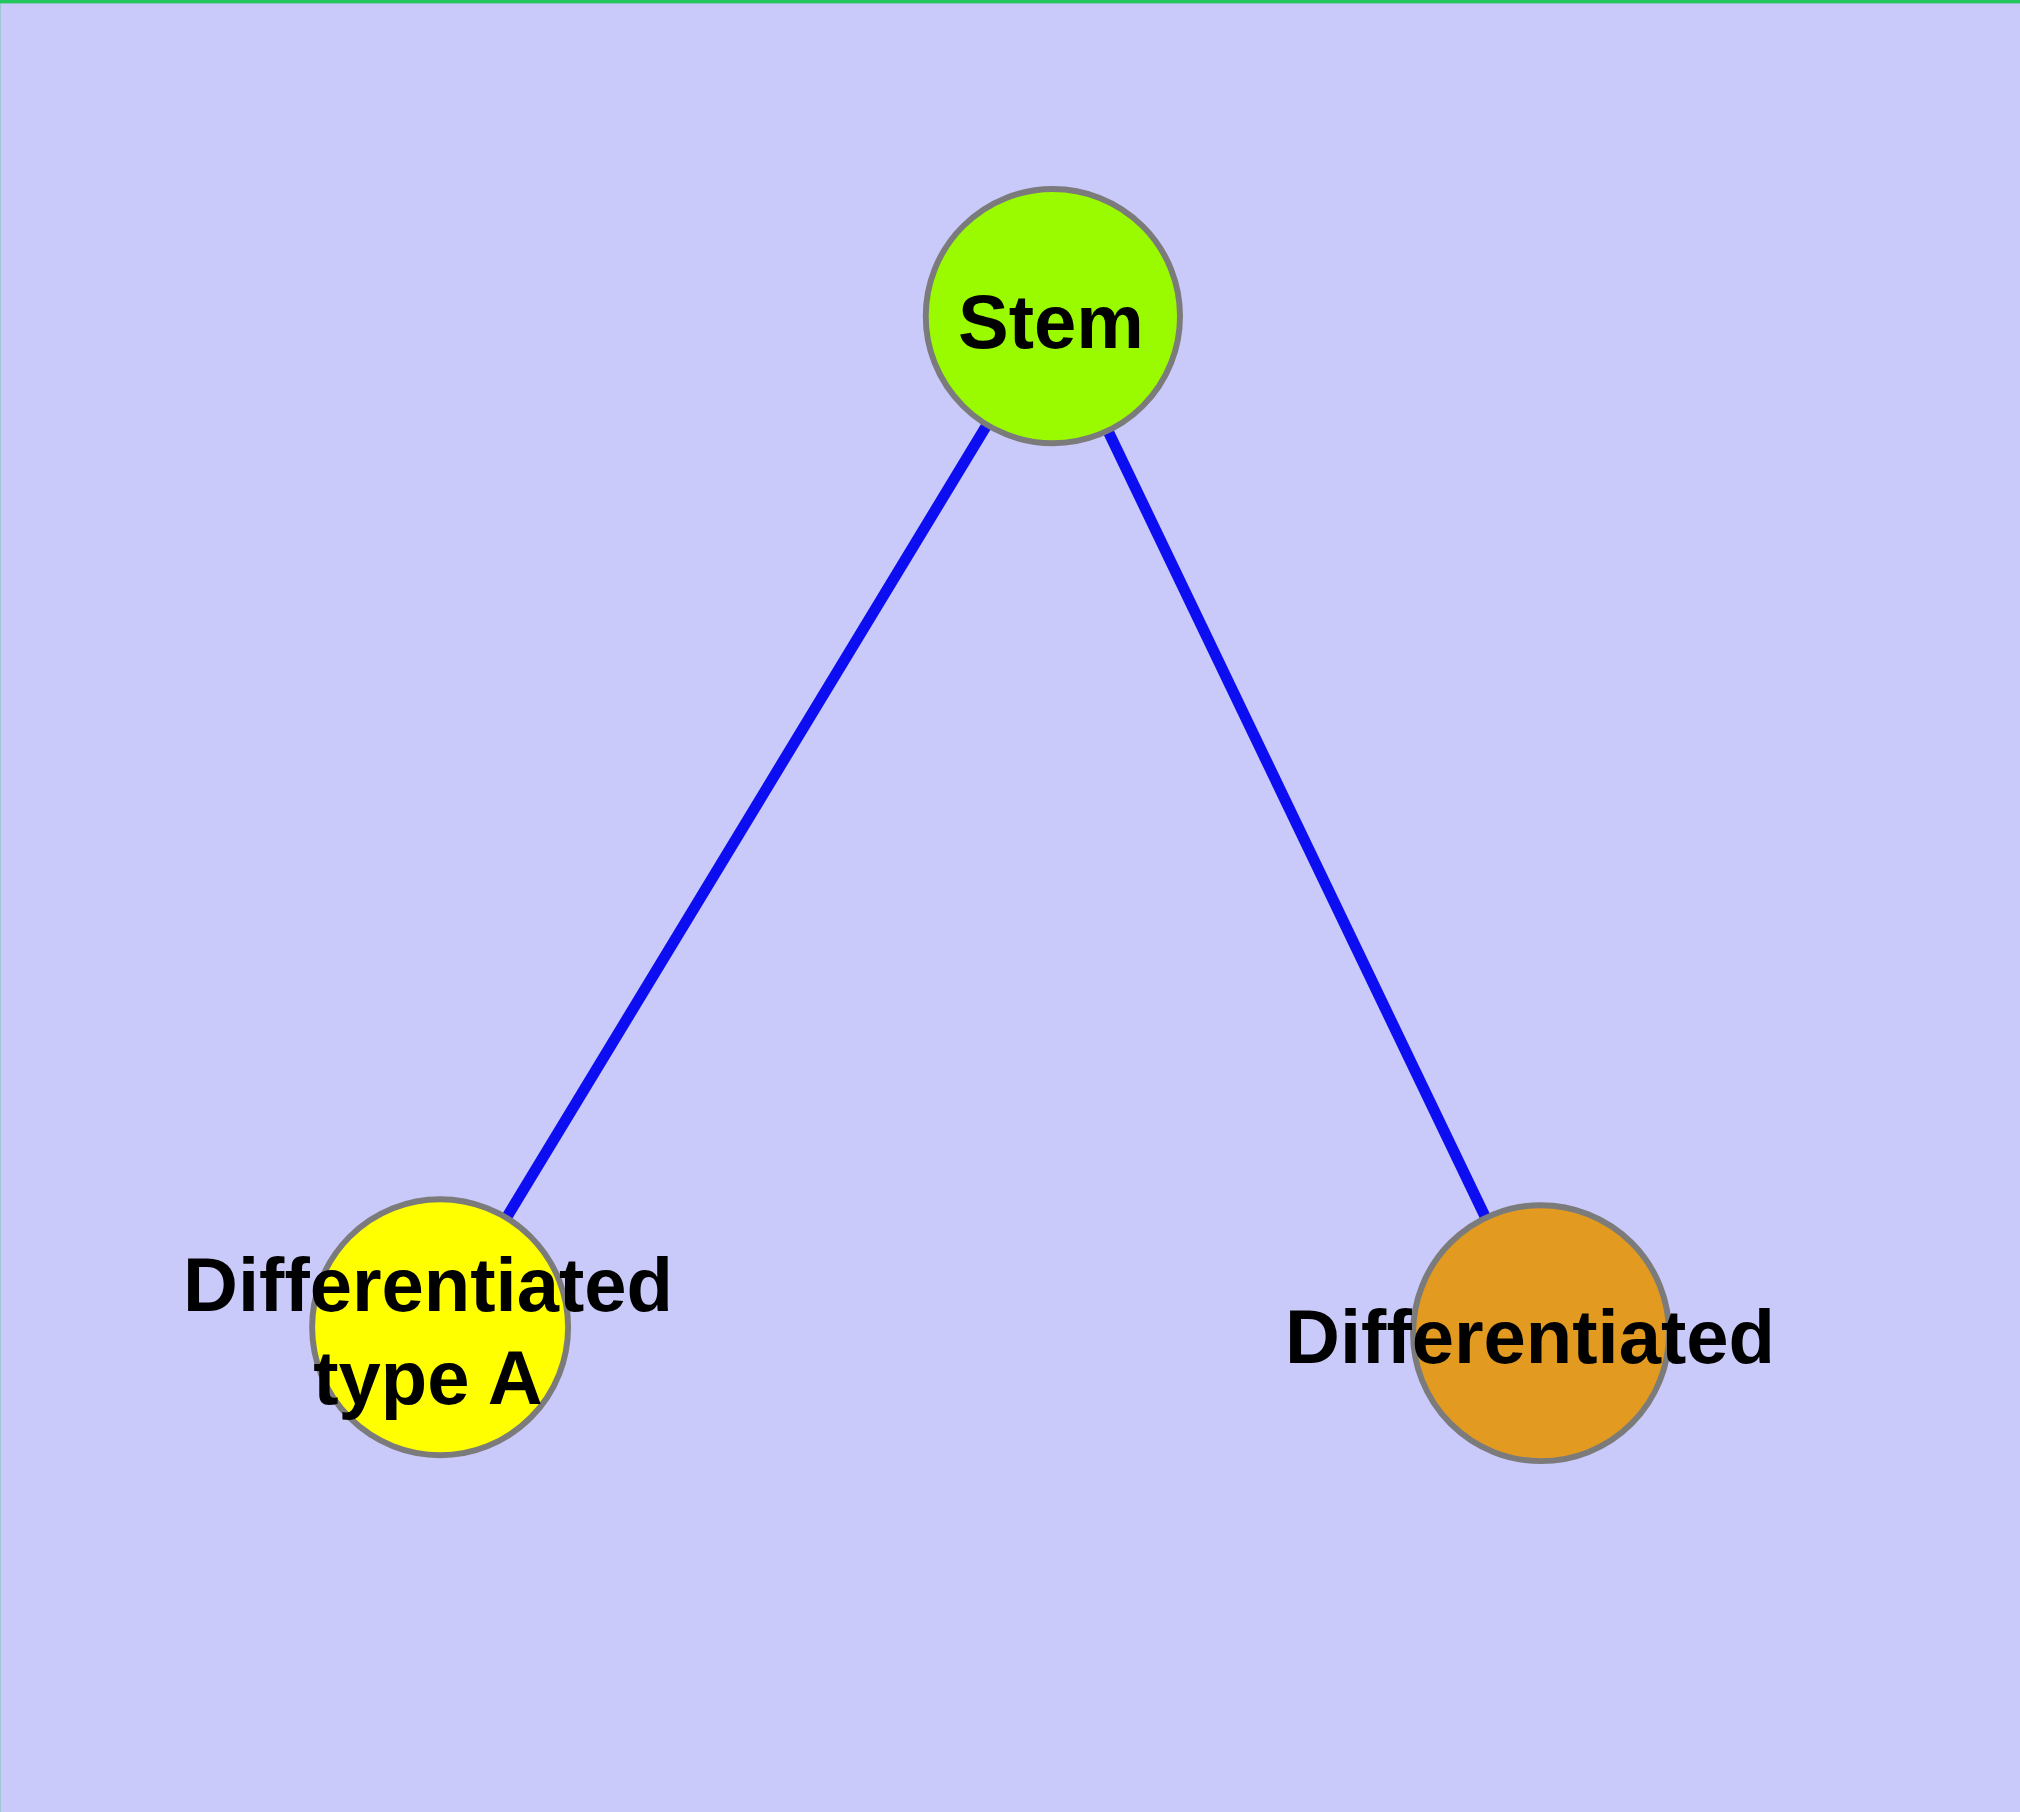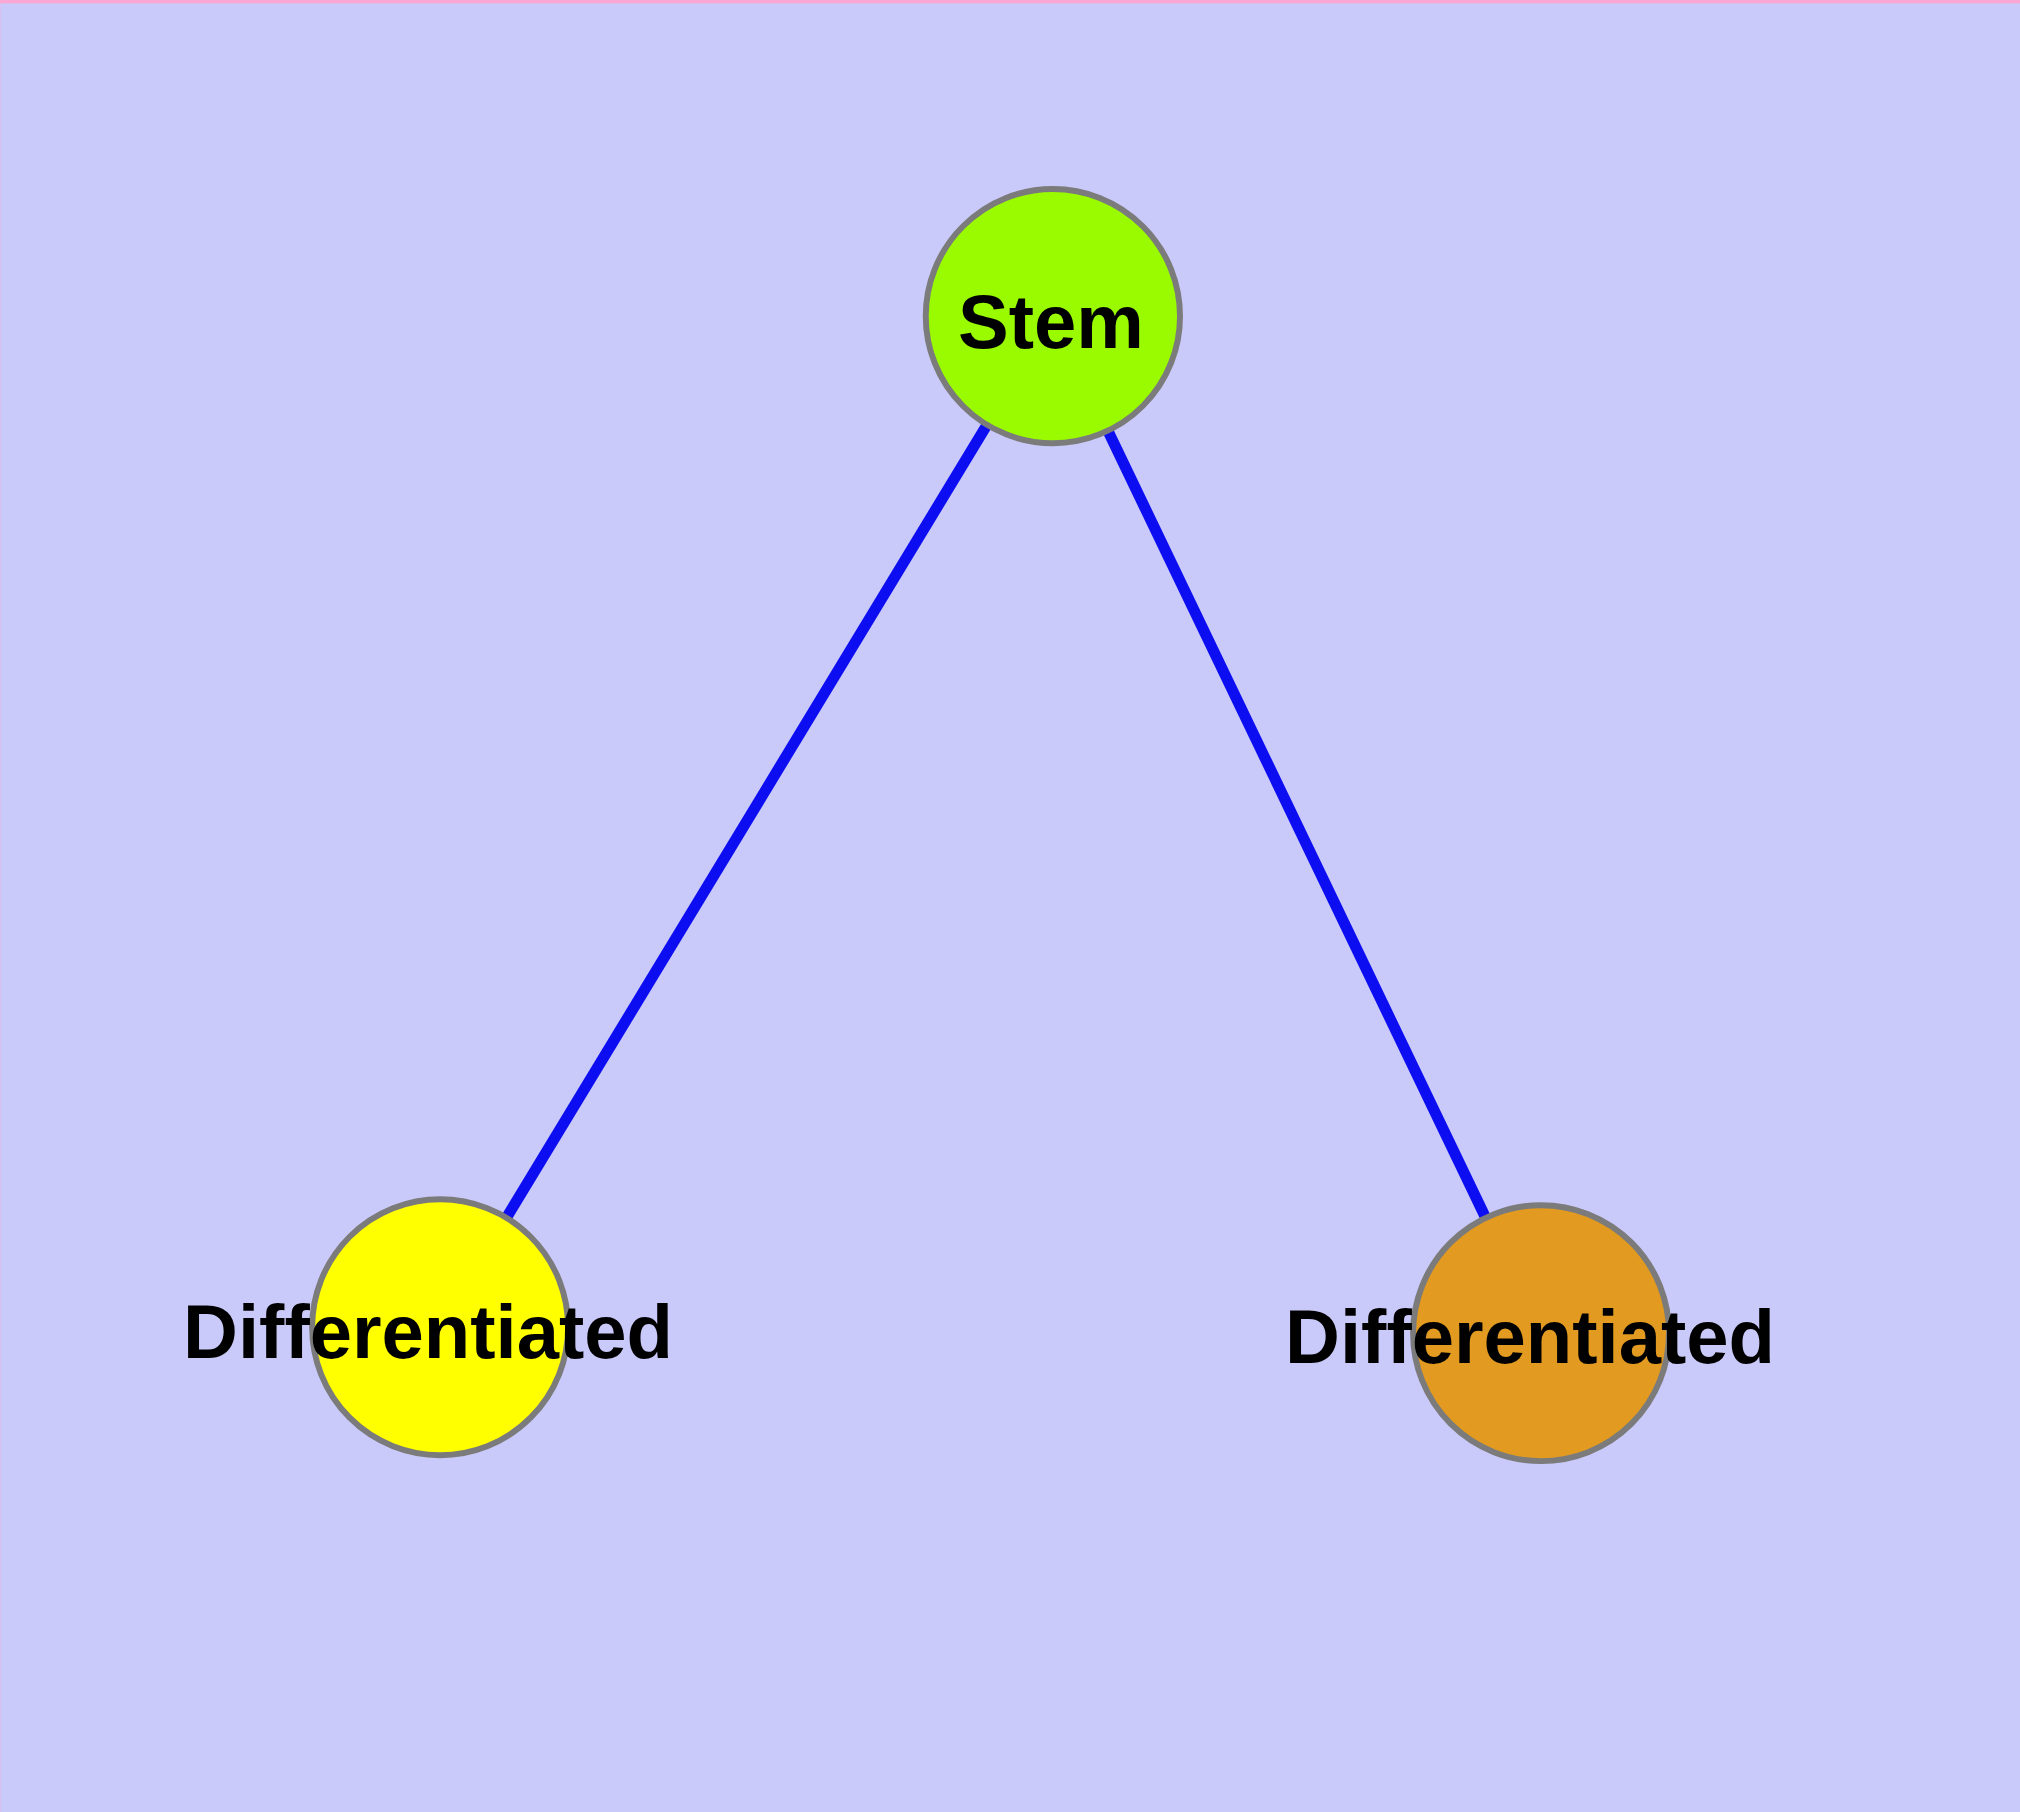--- a/index.html
+++ b/index.html
@@ -4,21 +4,21 @@
 <style>
   html, body {
     margin: 0;
     padding: 0;
     background: #ffffff;
   }
   .stage {
     position: relative;
     width: 2021px;
     height: 1812px;
-    background: #f9a8d4;
+    background: #22c55e;
     overflow: hidden;
     font-family: "Liberation Sans", sans-serif;
   }
   .graph-svg {
     position: absolute;
     left: 0;
     top: 0;
     display: block;
   }
   .edge {
@@ -56,20 +56,21 @@
     <circle class="node-circle" cx="519" cy="1566" r="151" fill="#ffff00"></circle>
     <circle class="node-circle" cx="1818" cy="1573" r="151" fill="#e29b20"></circle>
   </svg>
 
   <div class="node-label" style="left:1051px; top:321px;">
     <div>Stem</div>
   </div>
 
   <div class="node-label" style="left:428px; top:1331px;">
     <div>Differentiated</div>
+    <div>type A</div>
   </div>
 
   <div class="node-label" style="left:1530px; top:1336px;">
     <div>Differentiated</div>
   </div>
 
 </div>
 
 
 </body></html>

